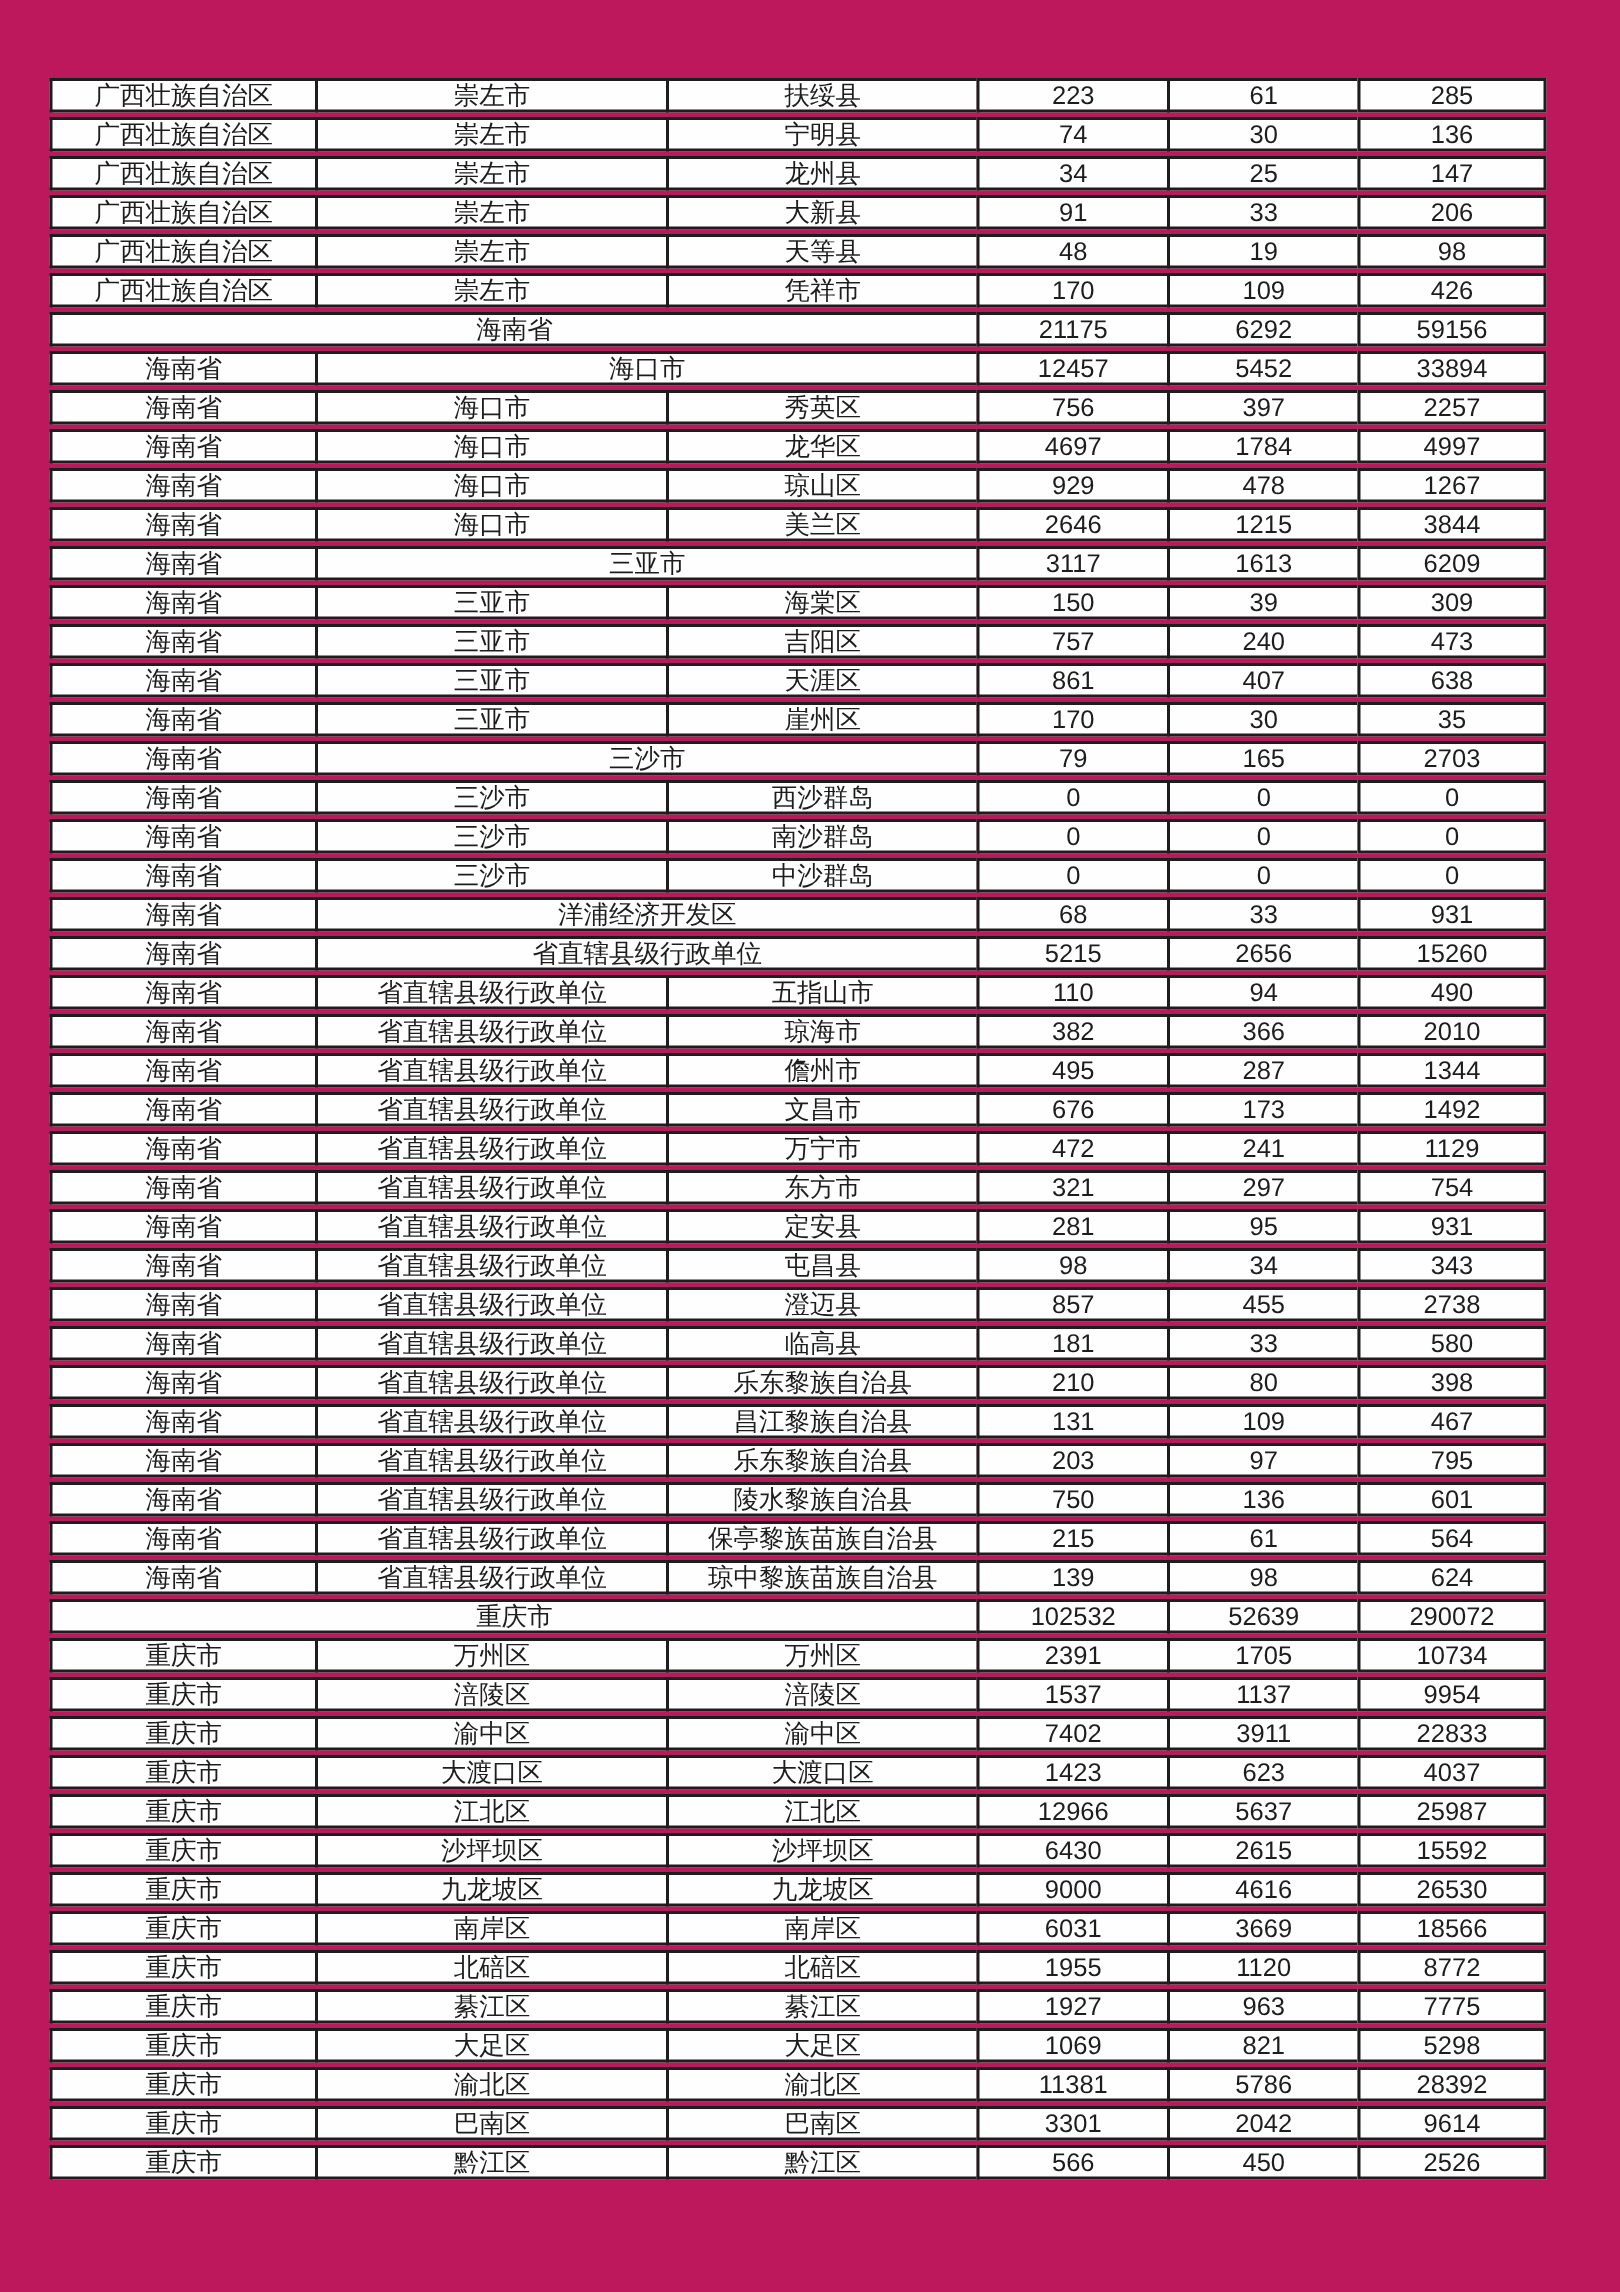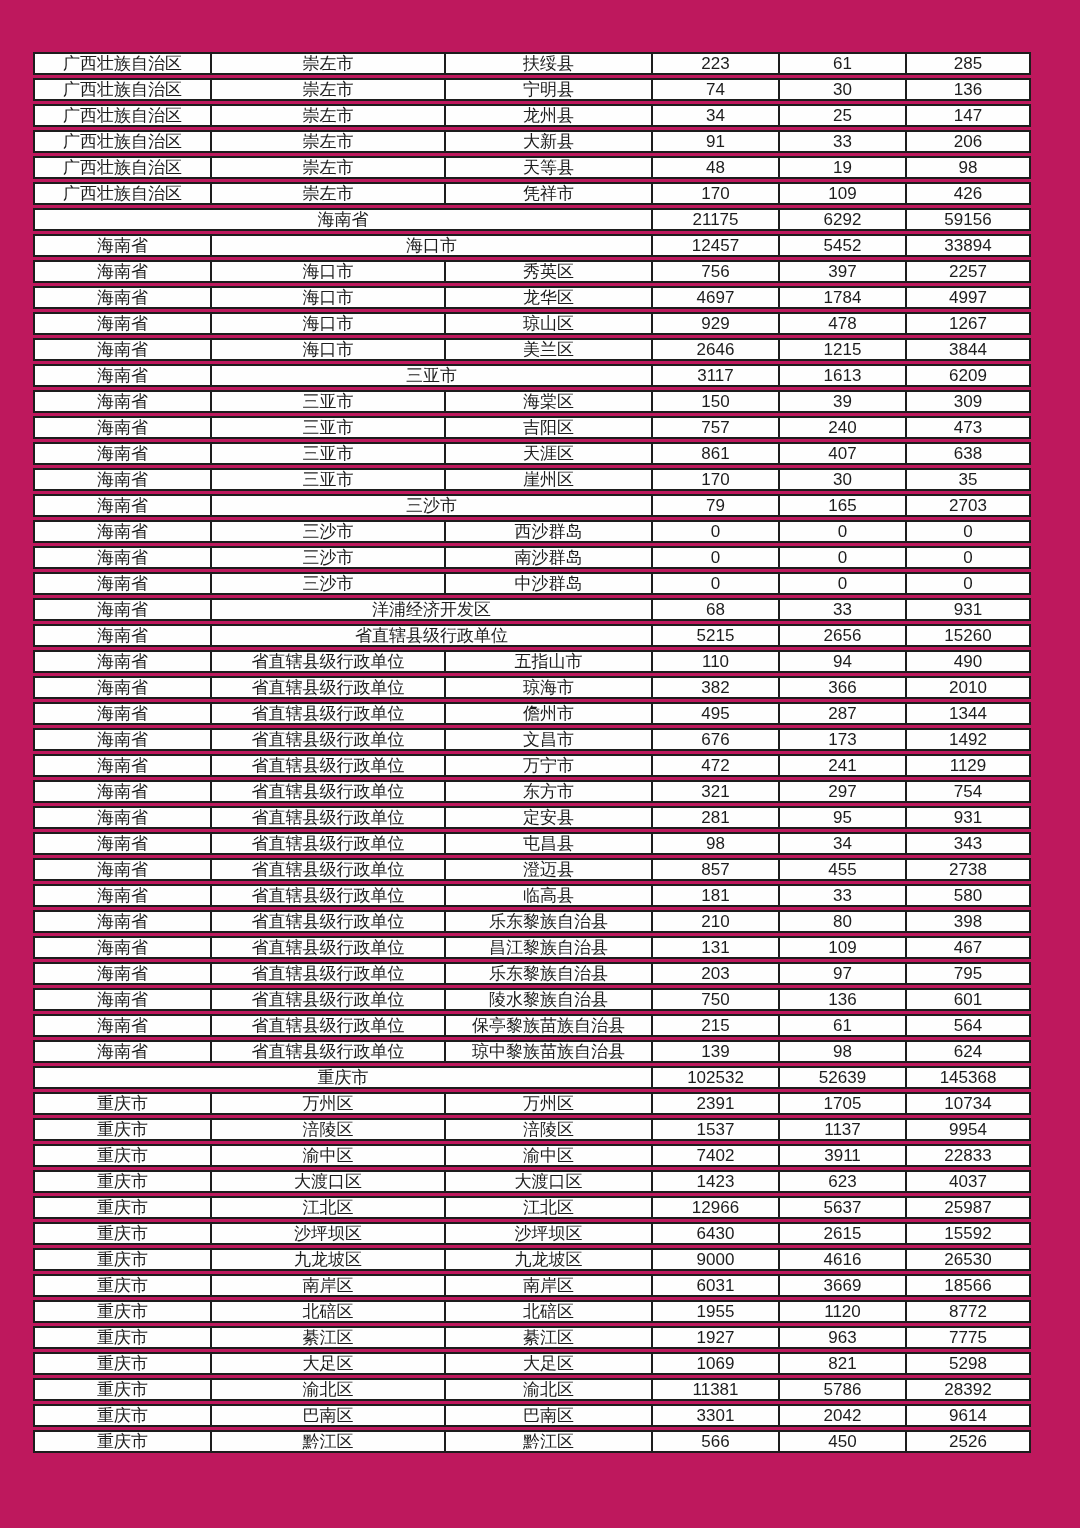--- a/index.html
+++ b/index.html
@@ -360,21 +360,21 @@
           <td>省直辖县级行政单位</td>
           <td>琼中黎族苗族自治县</td>
           <td>139</td>
           <td>98</td>
           <td>624</td>
         </tr>
         <tr>
           <td colspan="3">重庆市</td>
           <td>102532</td>
           <td>52639</td>
-          <td>145368</td>
+          <td>290072</td>
         </tr>
         <tr>
           <td>重庆市</td>
           <td>万州区</td>
           <td>万州区</td>
           <td>2391</td>
           <td>1705</td>
           <td>10734</td>
         </tr>
         <tr>

